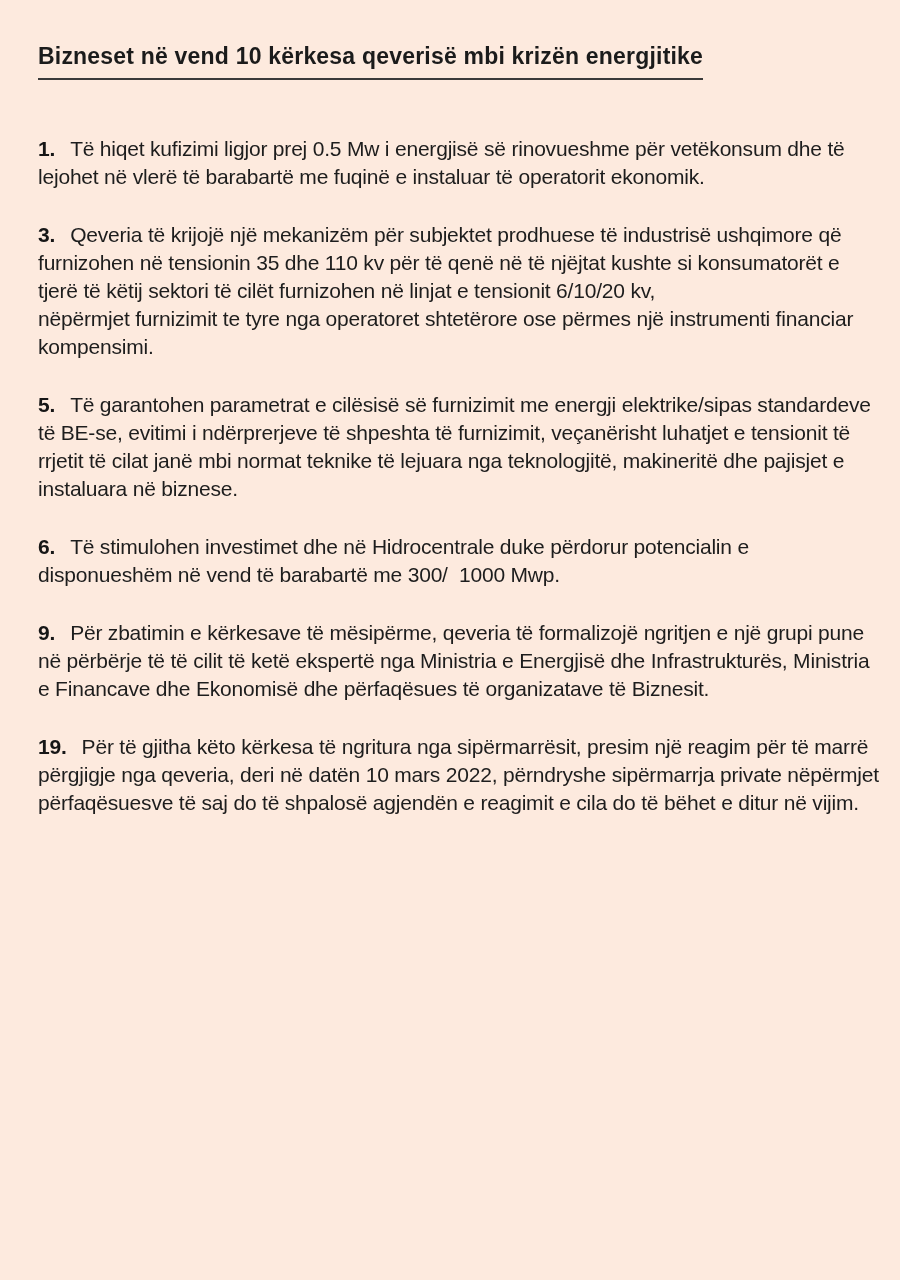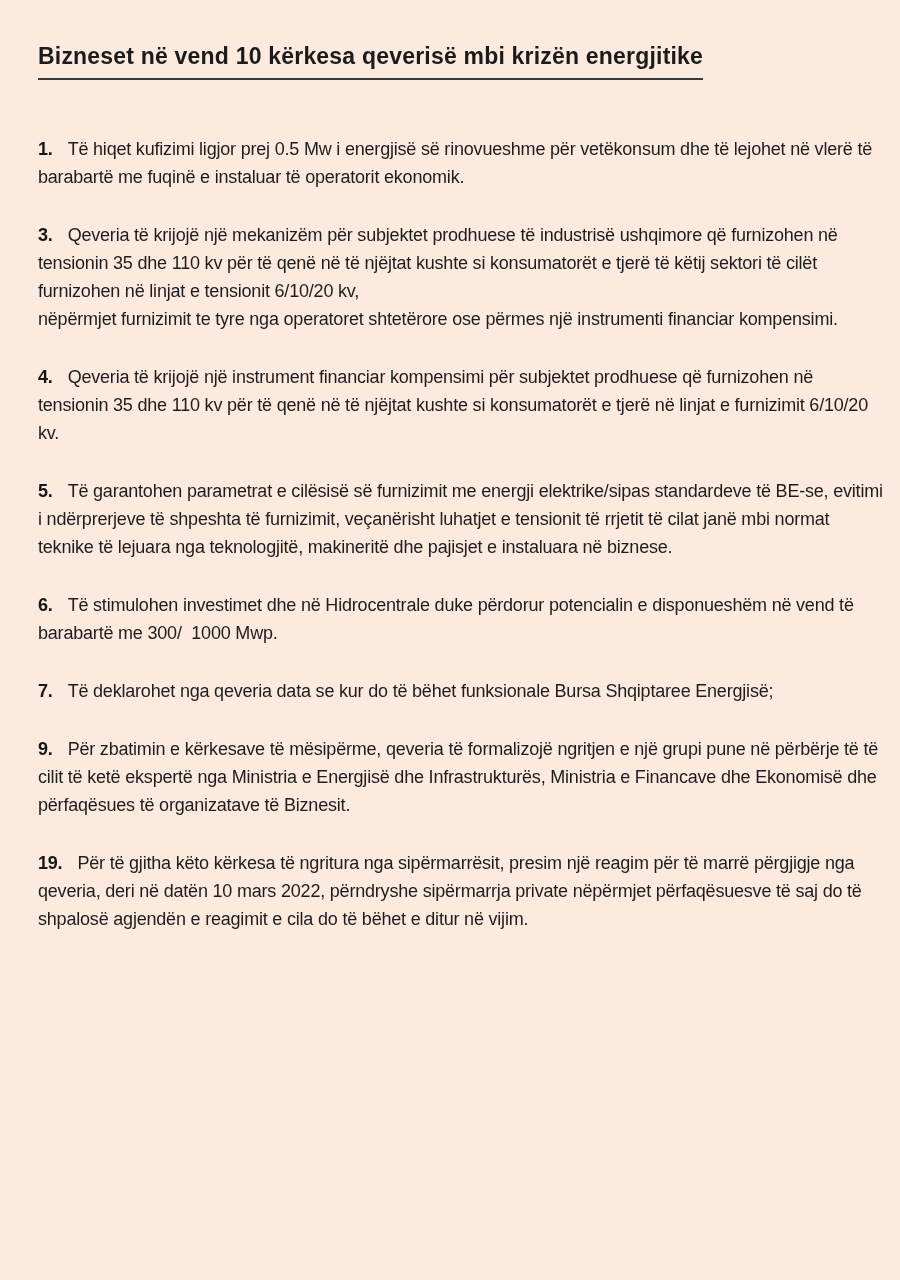--- a/index.html
+++ b/index.html
@@ -30,21 +30,21 @@
     display: inline-block;
     border-bottom: 2px solid #3a3a3a;
     padding-bottom: 8px;
   }
   .demand-list {
     margin-top: 55px;
   }
   .demand-item {
     margin: 0 0 30px 0;
     max-width: 848px;
-    font-size: 18px;
+    font-size: 21px;
     line-height: 28px;
     letter-spacing: -0.2px;
     color: #1d1d1d;
     font-stretch: condensed;
   }
   .item-number {
     font-weight: 700;
     margin-right: 15px;
     color: #161616;
   }
@@ -66,35 +66,29 @@
     <p class="demand-item">
       <span class="item-number">1.</span><span class="item-text">Të hiqet kufizimi ligjor prej 0.5 Mw i energjisë së rinovueshme për vetëkonsum dhe të lejohet në vlerë të barabartë me fuqinë e instaluar të operatorit ekonomik.</span>
     </p>
 
 
     <p class="demand-item">
       <span class="item-number">3.</span><span class="item-text">Qeveria të krijojë një mekanizëm për subjektet prodhuese të industrisë ushqimore që furnizohen në tensionin 35 dhe 110 kv për të qenë në të njëjtat kushte si konsumatorët e tjerë të këtij sektori të cilët furnizohen në linjat e tensionit 6/10/20 kv,
 nëpërmjet furnizimit te tyre nga operatoret shtetërore ose përmes një instrumenti financiar kompensimi.</span>
     </p>
 
-    <p class="demand-item">
-      <span class="item-number">4.</span><span class="item-text">Qeveria të krijojë një instrument financiar kompensimi për subjektet prodhuese që furnizohen në tensionin 35 dhe 110 kv për të qenë në të njëjtat kushte si konsumatorët e tjerë në linjat e furnizimit 6/10/20 kv.</span>
-    </p>
 
     <p class="demand-item">
       <span class="item-number">5.</span><span class="item-text">Të garantohen parametrat e cilësisë së furnizimit me energji elektrike/sipas standardeve të BE-se, evitimi i ndërprerjeve të shpeshta të furnizimit, veçanërisht luhatjet e tensionit të rrjetit të cilat janë mbi normat teknike të lejuara nga teknologjitë, makineritë dhe pajisjet e instaluara në biznese.</span>
     </p>
 
     <p class="demand-item">
       <span class="item-number">6.</span><span class="item-text">Të stimulohen investimet dhe në Hidrocentrale duke përdorur potencialin e disponueshëm në vend të barabartë me 300/  1000 Mwp.</span>
     </p>
 
-    <p class="demand-item">
-      <span class="item-number">7.</span><span class="item-text">Të deklarohet nga qeveria data se kur do të bëhet funksionale Bursa Shqiptaree Energjisë;</span>
-    </p>
 
 
     <p class="demand-item">
       <span class="item-number">9.</span><span class="item-text">Për zbatimin e kërkesave të mësipërme, qeveria të formalizojë ngritjen e një grupi pune në përbërje të të cilit të ketë ekspertë nga Ministria e Energjisë dhe Infrastrukturës, Ministria e Financave dhe Ekonomisë dhe përfaqësues të organizatave të Biznesit.</span>
     </p>
 
     <p class="demand-item">
       <span class="item-number">19.</span><span class="item-text">Për të gjitha këto kërkesa të ngritura nga sipërmarrësit, presim një reagim për të marrë përgjigje nga qeveria, deri në datën 10 mars 2022, përndryshe sipërmarrja private nëpërmjet përfaqësuesve të saj do të shpalosë agjendën e reagimit e cila do të bëhet e ditur në vijim.</span>
     </p>
 

